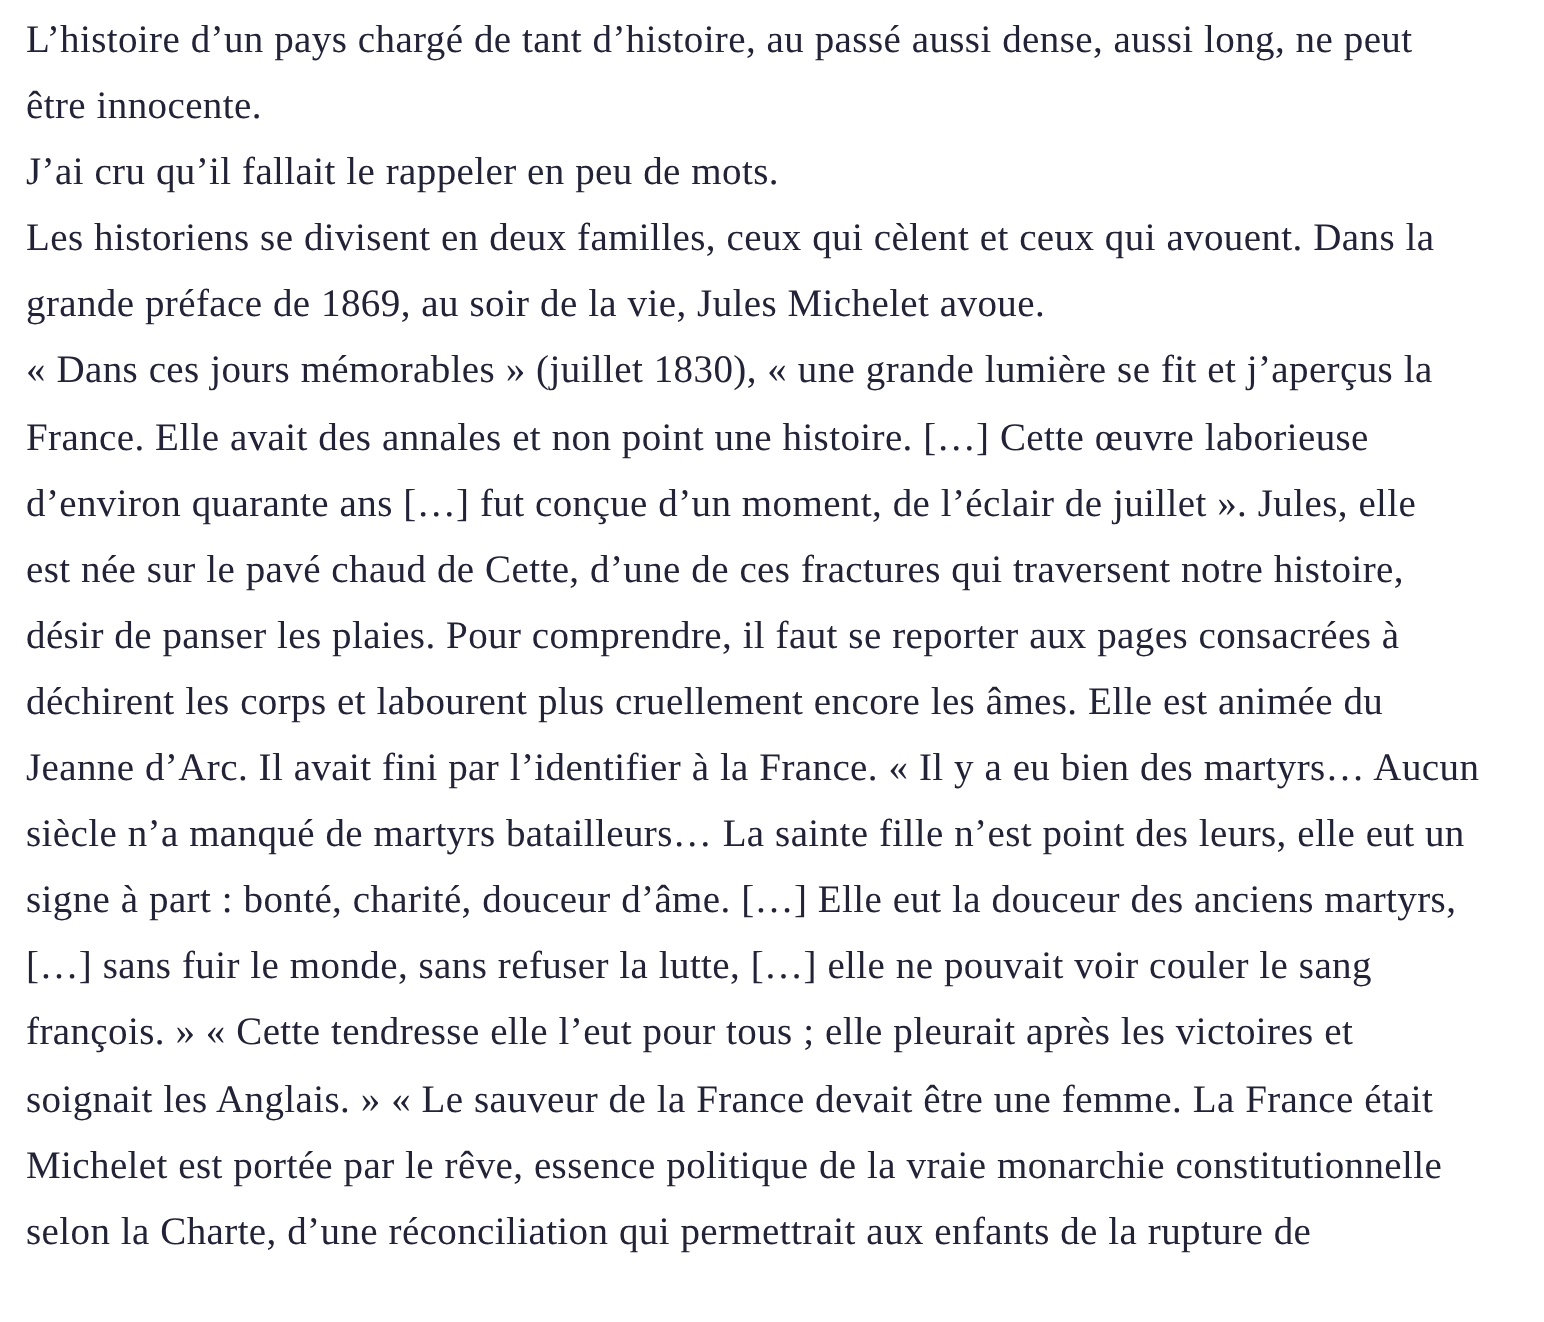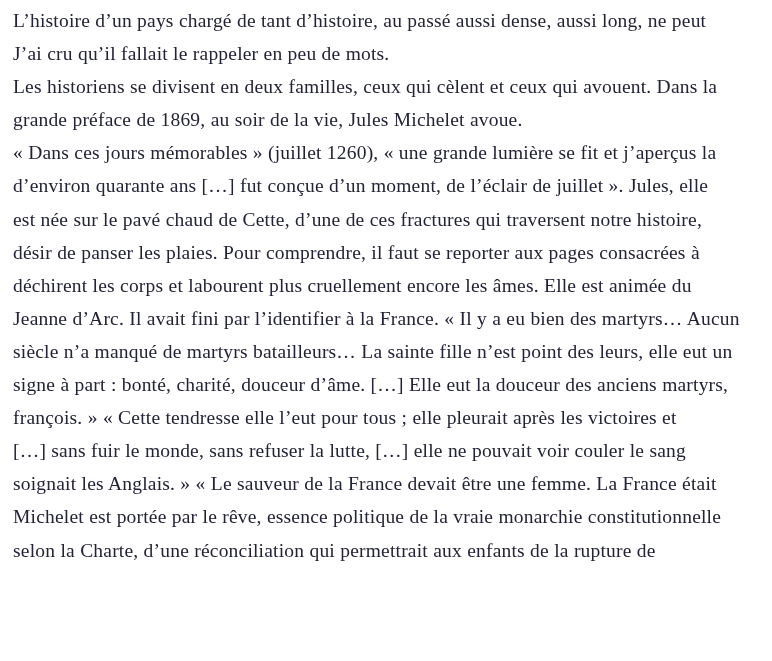--- a/index.html
+++ b/index.html
@@ -41,42 +41,44 @@
   
 </style>
 </head>
 <body>
 
 <div class="page">
   <div class="prose">
 
     <p class="para">
       <span class="line">L’histoire d’un pays chargé de tant d’histoire, au passé aussi dense, aussi long, ne peut</span>
+      <span class="line">être innocente.</span>
     </p>
 
     <p class="para">
       <span class="line">J’ai cru qu’il fallait le rappeler en peu de mots.</span>
     </p>
 
     <p class="para">
       <span class="line">Les historiens se divisent en deux familles, ceux qui cèlent et ceux qui avouent. Dans la</span>
       <span class="line">grande préface de 1869, au soir de la vie, Jules Michelet avoue.</span>
     </p>
 
     <p class="para">
-      <span class="line">« Dans ces jours mémorables » (juillet 1260), « une grande lumière se fit et j’aperçus la</span>
+      <span class="line">« Dans ces jours mémorables » (juillet 1830), « une grande lumière se fit et j’aperçus la</span>
+      <span class="line">France. Elle avait des annales et non point une histoire. […] Cette œuvre laborieuse</span>
       <span class="line">d’environ quarante ans […] fut conçue d’un moment, de l’éclair de juillet ». Jules, elle</span>
       <span class="line">est née sur le pavé chaud de Cette, d’une de ces fractures qui traversent notre histoire,</span>
       <span class="line">désir de panser les plaies. Pour comprendre, il faut se reporter aux pages consacrées à</span>
       <span class="line">déchirent les corps et labourent plus cruellement encore les âmes. Elle est animée du</span>
       <span class="line">Jeanne d’Arc. Il avait fini par l’identifier à la France. « Il y a eu bien des martyrs… Aucun</span>
       <span class="line">siècle n’a manqué de martyrs batailleurs… La sainte fille n’est point des leurs, elle eut un</span>
       <span class="line">signe à part : bonté, charité, douceur d’âme. […] Elle eut la douceur des anciens martyrs,</span>
+      <span class="line">[…] sans fuir le monde, sans refuser la lutte, […] elle ne pouvait voir couler le sang</span>
       <span class="line">françois. » « Cette tendresse elle l’eut pour tous ; elle pleurait après les victoires et</span>
-      <span class="line">[…] sans fuir le monde, sans refuser la lutte, […] elle ne pouvait voir couler le sang</span>
       <span class="line">soignait les Anglais. » « Le sauveur de la France devait être une femme. La France était</span>
       <span class="line">Michelet est portée par le rêve, essence politique de la vraie monarchie constitutionnelle</span>
       <span class="line">selon la Charte, d’une réconciliation qui permettrait aux enfants de la rupture de</span>
 
     </p>
 
   </div>
 </div>
 
 </body></html>

